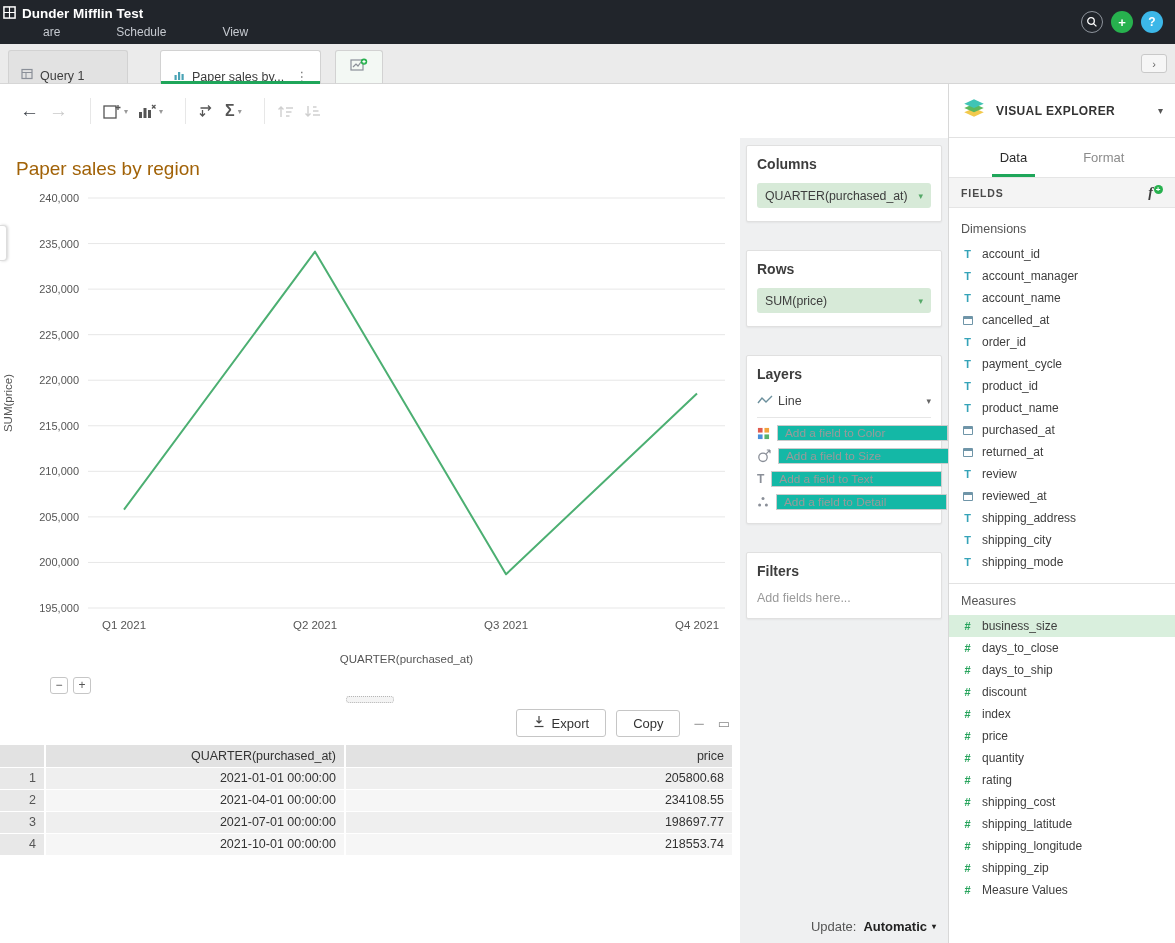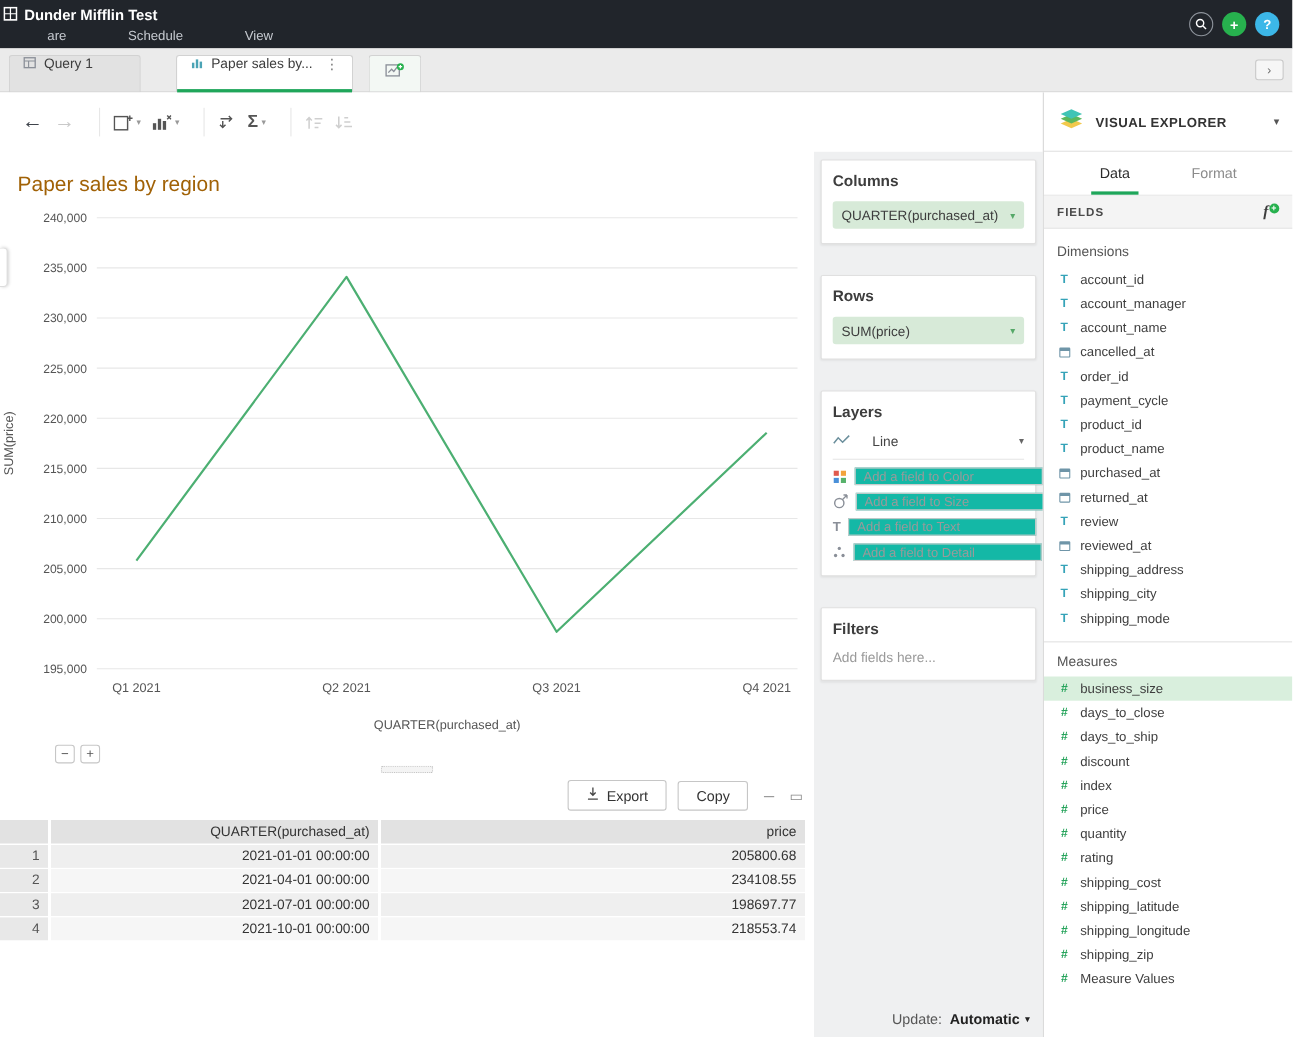--- a/index.html
+++ b/index.html
@@ -13,21 +13,21 @@
   .nav-menu { display:flex; gap:16px; font-size:12px; color:#c6cad0; }
   .nav-menu span { cursor:default;margin-left:40px; }
   .nav-icons { margin-left:auto; display:flex; align-items:center; gap:8px; }
   .nav-circle { width:22px; height:22px; border-radius:50%; display:flex; align-items:center; justify-content:center; font-size:13px; color:#fff; font-weight:bold; }
   .search-circle { border:1.5px solid #8e949c; }
   .plus-circle { background:#27b14e; }
   .help-circle { background:#3cb7e8; font-size:12px; }
 
   
   .tabbar { height:40px; background:#ebebeb; border-bottom:1px solid #d6d6d6; display:flex; align-items:flex-end; padding:0 8px; }
-  .tab { height:34px; margin-bottom:-1px; display:flex; align-items:flex-start; gap:7px; padding:0 12px;
+  .tab { height:34px; margin-bottom:-1px; display:flex; align-items:flex-end; gap:7px; padding:0 12px;
          font-size:12.5px; color:#3d3d3d; border:1px solid #d2d2d2; border-radius:3px 3px 0 0; background:#e2e2e2; }
   .tab.inactive { min-width:120px; border-bottom:1px solid #d6d6d6; }
   .tab.active { background:#fff; position:relative; margin-left:32px; min-width:132px; border-bottom:none; }
   .tab.active::after { content:""; position:absolute; left:0; right:0; bottom:0; height:3px; background:#1fa65a; }
   .tab-kebab { color:#777; font-size:13px; margin-left:4px; }
   .tab-new { height:34px; margin-bottom:-1px; margin-left:14px; width:48px; display:flex; align-items:center; justify-content:center;
              border:1px solid #d2d2d2; border-radius:3px 3px 0 0; background:#f3f8f4; border-bottom:1px solid #d6d6d6; }
   .tab-expand { margin-left:auto; margin-bottom:10px; width:26px; height:19px; border:1px solid #c9c9c9; border-radius:3px;
                 background:#f6f6f6; color:#666; font-size:11px; display:flex; align-items:center; justify-content:center; }
 
@@ -71,21 +71,21 @@
   
   .pills-col { width:208px; background:#eff0f1; display:flex; flex-direction:column; padding:7px 6px 0; }
   .card { background:#fff; border:1px solid #e0e0e0; border-radius:2px; padding:10px 10px 13px; margin-bottom:28px;
           box-shadow:0 1px 2px rgba(0,0,0,0.05); }
   .card.layers { }
   .card.filters { margin-bottom:1px; }
   .card-label { font-size:14px; font-weight:700; color:#3d3d3d; }
   .pill { margin-top:11px; background:#d7ead8; border-radius:3px; height:25px; display:flex; align-items:center;
           padding:0 8px; font-size:12.3px; color:#3d3d3d; }
   .pill .pill-caret { margin-left:auto; color:#55a868; font-size:9px; }
-  .layer-type { display:flex; align-items:center; gap:20px; margin-top:12px; padding-bottom:9px;
+  .layer-type { display:flex; align-items:center; gap:5px; margin-top:12px; padding-bottom:9px;
                 border-bottom:1px solid #e6e6e6; font-size:12.5px; color:#444; }
   .layer-type .lt-caret { margin-left:auto; color:#666; font-size:9px; }
   .field-row { display:flex; align-items:center; gap:7px; margin-top:7px; }
   .field-row .f-icon { width:15px; display:flex; justify-content:center; color:#8a8f98; font-weight:bold; font-size:12px; }
   .field-row input { flex:1; height:16px; border:1px solid #ccc; border-radius:0; font-size:11.8px; padding:0 7px;
                      color:#444; font-family:inherit; background:#14b8a6; }
   .field-row input::placeholder { color:#9a9a9a; }
   .filters-placeholder { margin-top:12px; font-size:12.5px; color:#9a9a9a; }
   .update-row { margin-top:auto; align-self:flex-end; display:flex; align-items:center; gap:7px; padding:10px 6px 9px;
                 font-size:13px; color:#555; }

